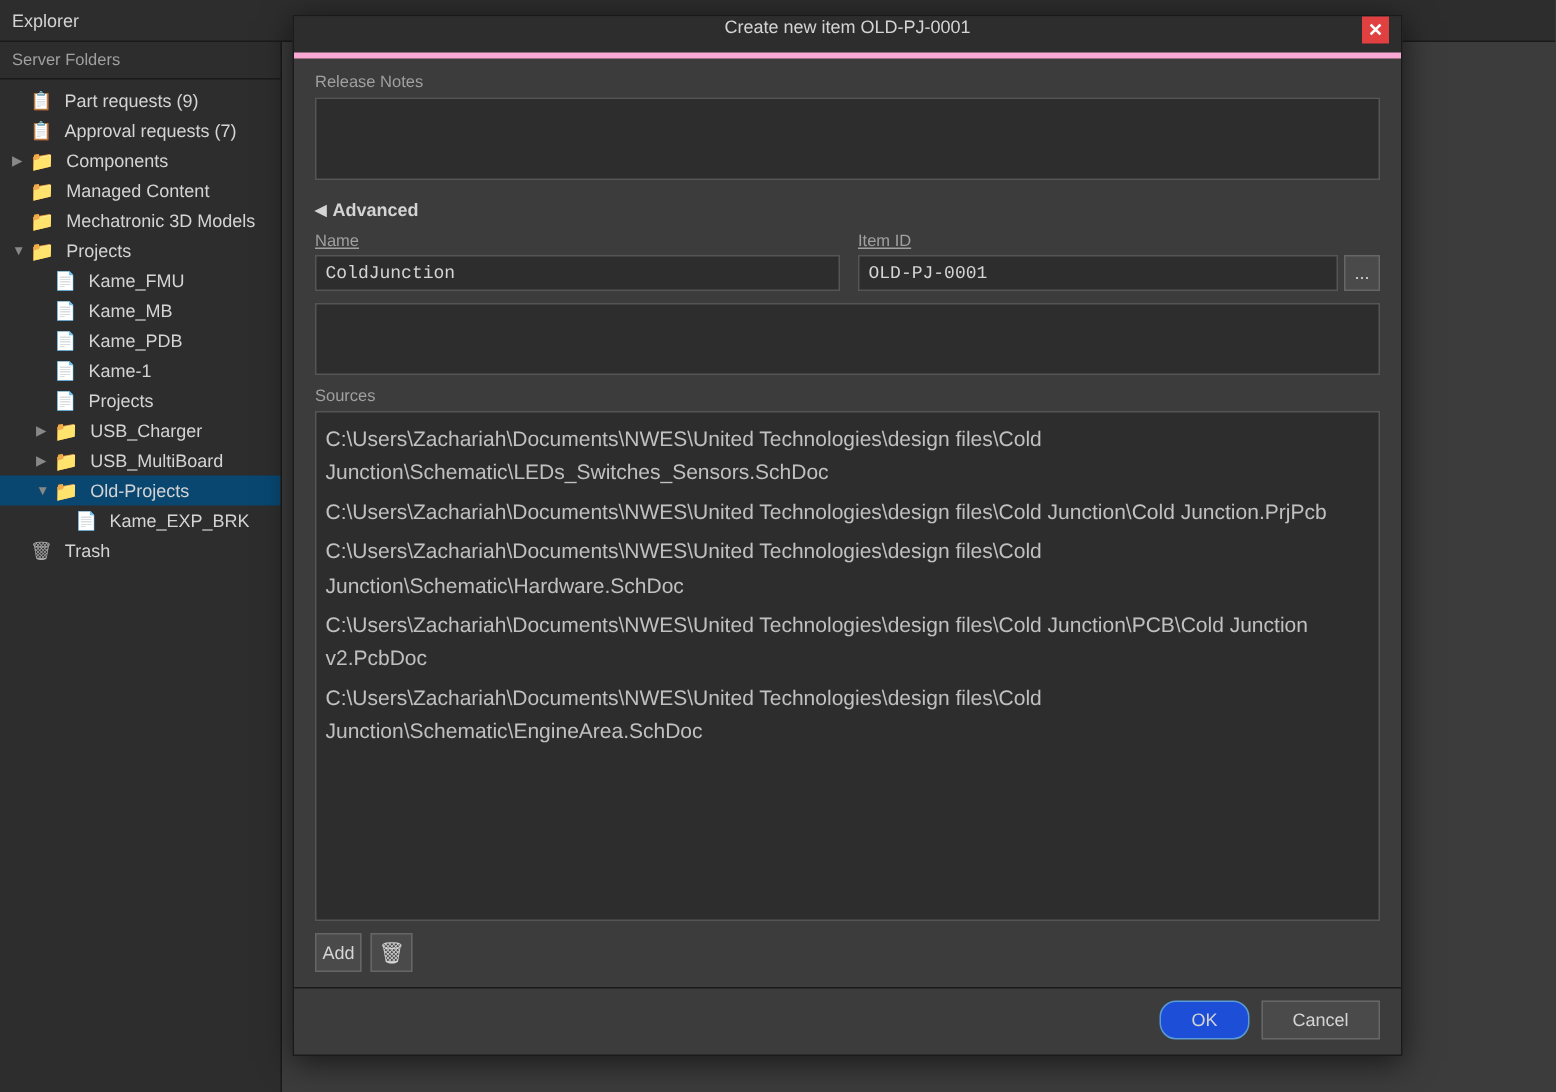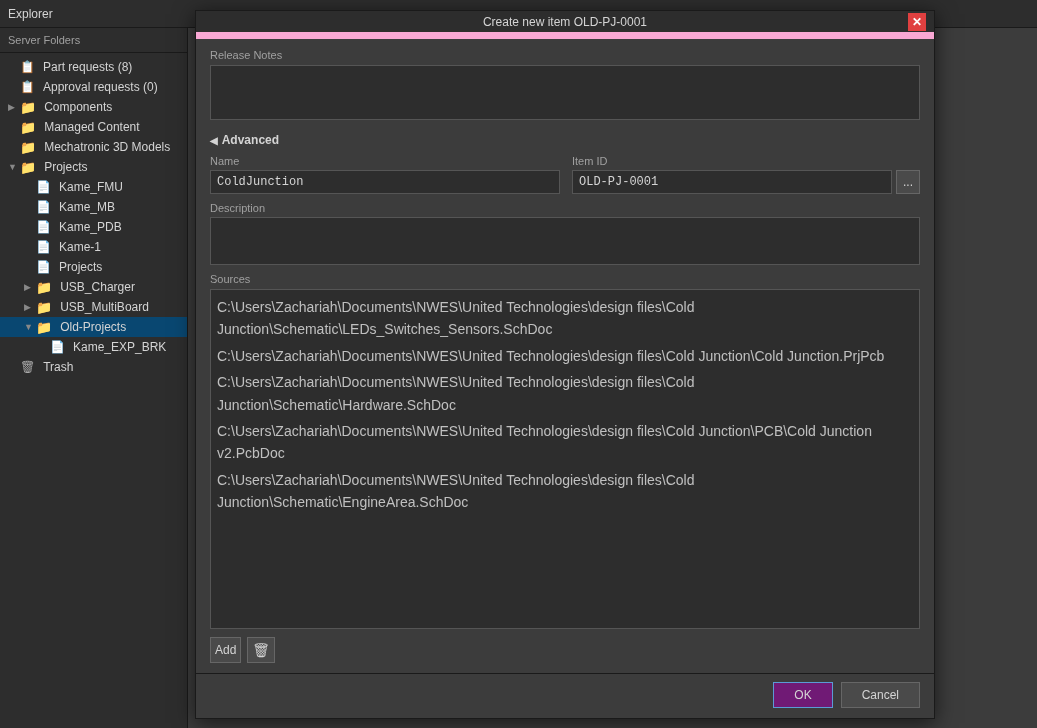--- a/index.html
+++ b/index.html
@@ -119,24 +119,23 @@
       position: absolute;
       top: 10px;
       left: 195px;
       box-shadow: 0 4px 20px rgba(0,0,0,0.6);
     }
 
     .modal-title-bar {
       background: #2d2d2d;
       height: 28px;
       display: flex;
-      align-items: center;
       justify-content: space-between;
       padding: 0 8px;
-      border-bottom: 7px solid #f9a8d4;
+      border-bottom: 4px solid #f9a8d4;
     }
     .modal-title {
       color: #d4d4d4;
       font-size: 12px;
       flex: 1;
       text-align: center;
     }
     .modal-close-btn {
       background: #e04040;
       border: none;
@@ -202,20 +201,21 @@
       flex-direction: column;
       flex: 1;
     }
     .form-group.name-group { flex: 0 0 350px; }
     .form-group.itemid-group { flex: 1; }
 
     .form-label {
       font-size: 11px;
       color: #a0a0a0;
       margin-bottom: 3px;
+      text-decoration: underline;
     }
 
     .form-input {
       background: #2d2d2d;
       border: 1px solid #555;
       color: #d4d4d4;
       font-size: 12px;
       padding: 3px 6px;
       height: 24px;
       font-family: Liberation Mono, monospace;
@@ -302,47 +302,48 @@
     .footer-btn {
       background: #4a4a4a;
       border: 1px solid #666;
       color: #d4d4d4;
       padding: 4px 20px;
       cursor: pointer;
       font-size: 12px;
       height: 26px;
     }
     .footer-btn.primary {
-      background: #701a75;
+      background: #1d4ed8;
       border-color: #5b9bd5;
+      border-radius: 11px;
     }
   </style>
 </head>
 <body>
 
 <div class="title-bar">
   <span class="title-bar-text">Explorer</span>
 </div>
 
 <div class="main-layout">
 
   <div class="sidebar">
     <div class="sidebar-header">Server Folders</div>
     <div class="sidebar-content">
 
       <div id="tree-container">
           <div class="tree-item" style="padding-left: 8px;">
             <span class="expand-arrow"></span>
             <span class="icon" style="color: rgb(91, 155, 213); font-size: 12px;">📋</span>
-            <span style="margin-left: 4px;">Part requests (8)</span>
+            <span style="margin-left: 4px;">Part requests (9)</span>
           </div>
           <div class="tree-item" style="padding-left: 8px;">
             <span class="expand-arrow"></span>
             <span class="icon" style="color: rgb(91, 155, 213); font-size: 12px;">📋</span>
-            <span style="margin-left: 4px;">Approval requests (0)</span>
+            <span style="margin-left: 4px;">Approval requests (7)</span>
           </div>
           <div class="tree-item" style="padding-left: 8px;">
             <span class="expand-arrow">▶</span>
             <span class="icon" style="color: rgb(212, 165, 32); font-size: 13px;">📁</span>
             <span style="margin-left: 4px;">Components</span>
           </div>
           <div class="tree-item" style="padding-left: 8px;">
             <span class="expand-arrow"></span>
             <span class="icon" style="color: rgb(212, 165, 32); font-size: 13px;">📁</span>
             <span style="margin-left: 4px;">Managed Content</span>
@@ -445,21 +446,20 @@
         <div class="form-group itemid-group">
           <div class="form-label">Item ID</div>
           <div class="itemid-wrapper">
             <input type="text" class="form-input" id="itemid-input" value="OLD-PJ-0001" style="">
             <button class="dots-btn">...</button>
           </div>
         </div>
       </div>
 
       <div class="form-group">
-        <div class="form-label">Description</div>
         <textarea class="desc-area" style=""></textarea>
       </div>
 
       <div class="sources-section">
         <div class="sources-label">Sources</div>
         <div class="sources-list" id="sources-list">
         <div class="source-item">C:\Users\Zachariah\Documents\NWES\United Technologies\design files\Cold Junction\Schematic\LEDs_Switches_Sensors.SchDoc</div>
             <div class="source-item">C:\Users\Zachariah\Documents\NWES\United Technologies\design files\Cold Junction\Cold Junction.PrjPcb</div>
             <div class="source-item">C:\Users\Zachariah\Documents\NWES\United Technologies\design files\Cold Junction\Schematic\Hardware.SchDoc</div>
             <div class="source-item">C:\Users\Zachariah\Documents\NWES\United Technologies\design files\Cold Junction\PCB\Cold Junction v2.PcbDoc</div>

